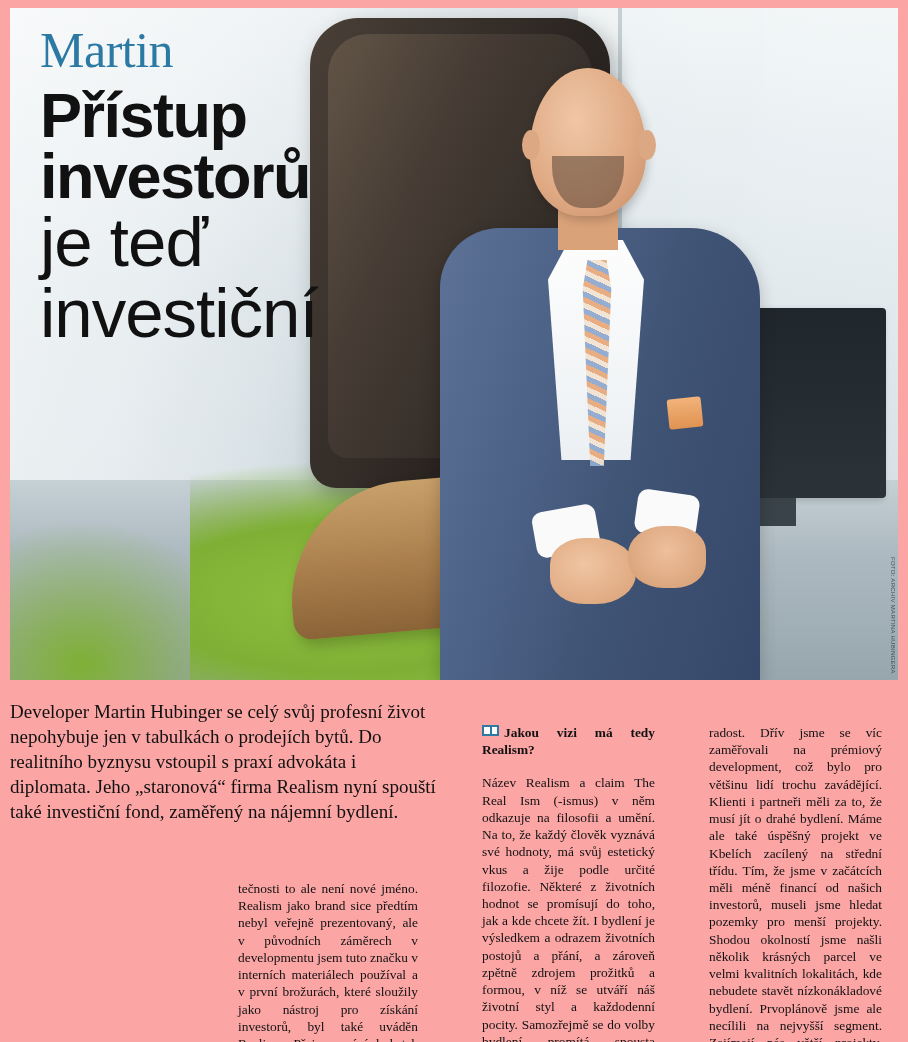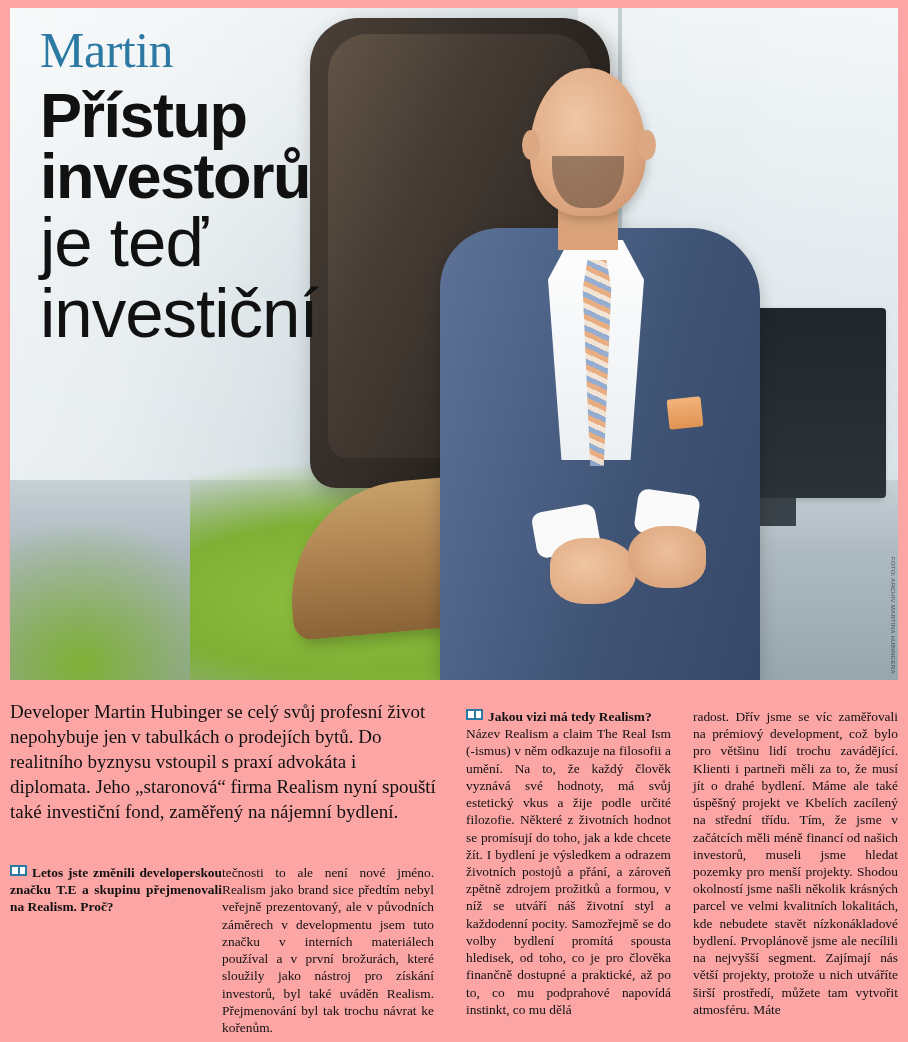--- a/index.html
+++ b/index.html
@@ -378,21 +378,21 @@
     width: 6px; height: 7px;
     background: #ffffff;
   }
   .q-mark:after {
     content: "";
     position: absolute;
     left: 10px; top: 2px;
     width: 5px; height: 7px;
     background: #ffffff;
   }
-  p { margin: 0; }
+  p { margin: 16px; }
 </style>
 </head>
 <body>
 
 <div class="page">
 
   <div class="hero">
     <div class="hero-bg"></div>
     <div class="hero-window"></div>
     <div class="hero-desk"></div>
@@ -434,21 +434,20 @@
     </div>
 
     <div class="photo-credit">FOTO: ARCHIV MARTINA HUBINGERA</div>
   </div>
 
   <div class="lead">Developer Martin Hubinger se celý svůj profesní život nepohybuje jen v tabulkách o prodejích bytů. Do realitního byznysu vstoupil s praxí advokáta i diplomata. Jeho „staronová“ firma Realism nyní spouští také investiční fond, zaměřený na nájemní bydlení.</div>
 
   <div class="cols">
 
     <div class="col col1">
-      <p class="q"><span class="q-mark"></span><span>Letos jste změnili developerskou značku T.E a skupinu přejmenovali na Realism. Proč?</span></p>
     </div>
 
     <div class="col col2">
       <p class="p">tečnosti to ale není nové jméno. Realism jako brand sice předtím nebyl veřejně prezentovaný, ale v původních záměrech v developmentu jsem tuto značku v interních materiálech používal a v první brožurách, které sloužily jako nástroj pro získání investorů, byl také uváděn Realism. Přejmenování byl tak trochu návrat ke kořenům.</p>
     </div>
 
     <div class="col col3">
       <p class="q"><span class="q-mark"></span><span>Jakou vizi má tedy Realism?</span></p>
       <p class="p">Název Realism a claim The Real Ism (-ismus) v něm odkazuje na filosofii a umění. Na to, že každý člověk vyznává své hodnoty, má svůj estetický vkus a žije podle určité filozofie. Některé z životních hodnot se promísují do toho, jak a kde chcete žít. I bydlení je výsledkem a odrazem životních postojů a přání, a zároveň zpětně zdrojem prožitků a formou, v níž se utváří náš životní styl a každodenní pocity. Samozřejmě se do volby bydlení promítá spousta hledisek, od toho, co je pro člověka finančně dostupné a praktické, až po to, co mu podprahové napovídá instinkt, co mu dělá</p>
     </div>

